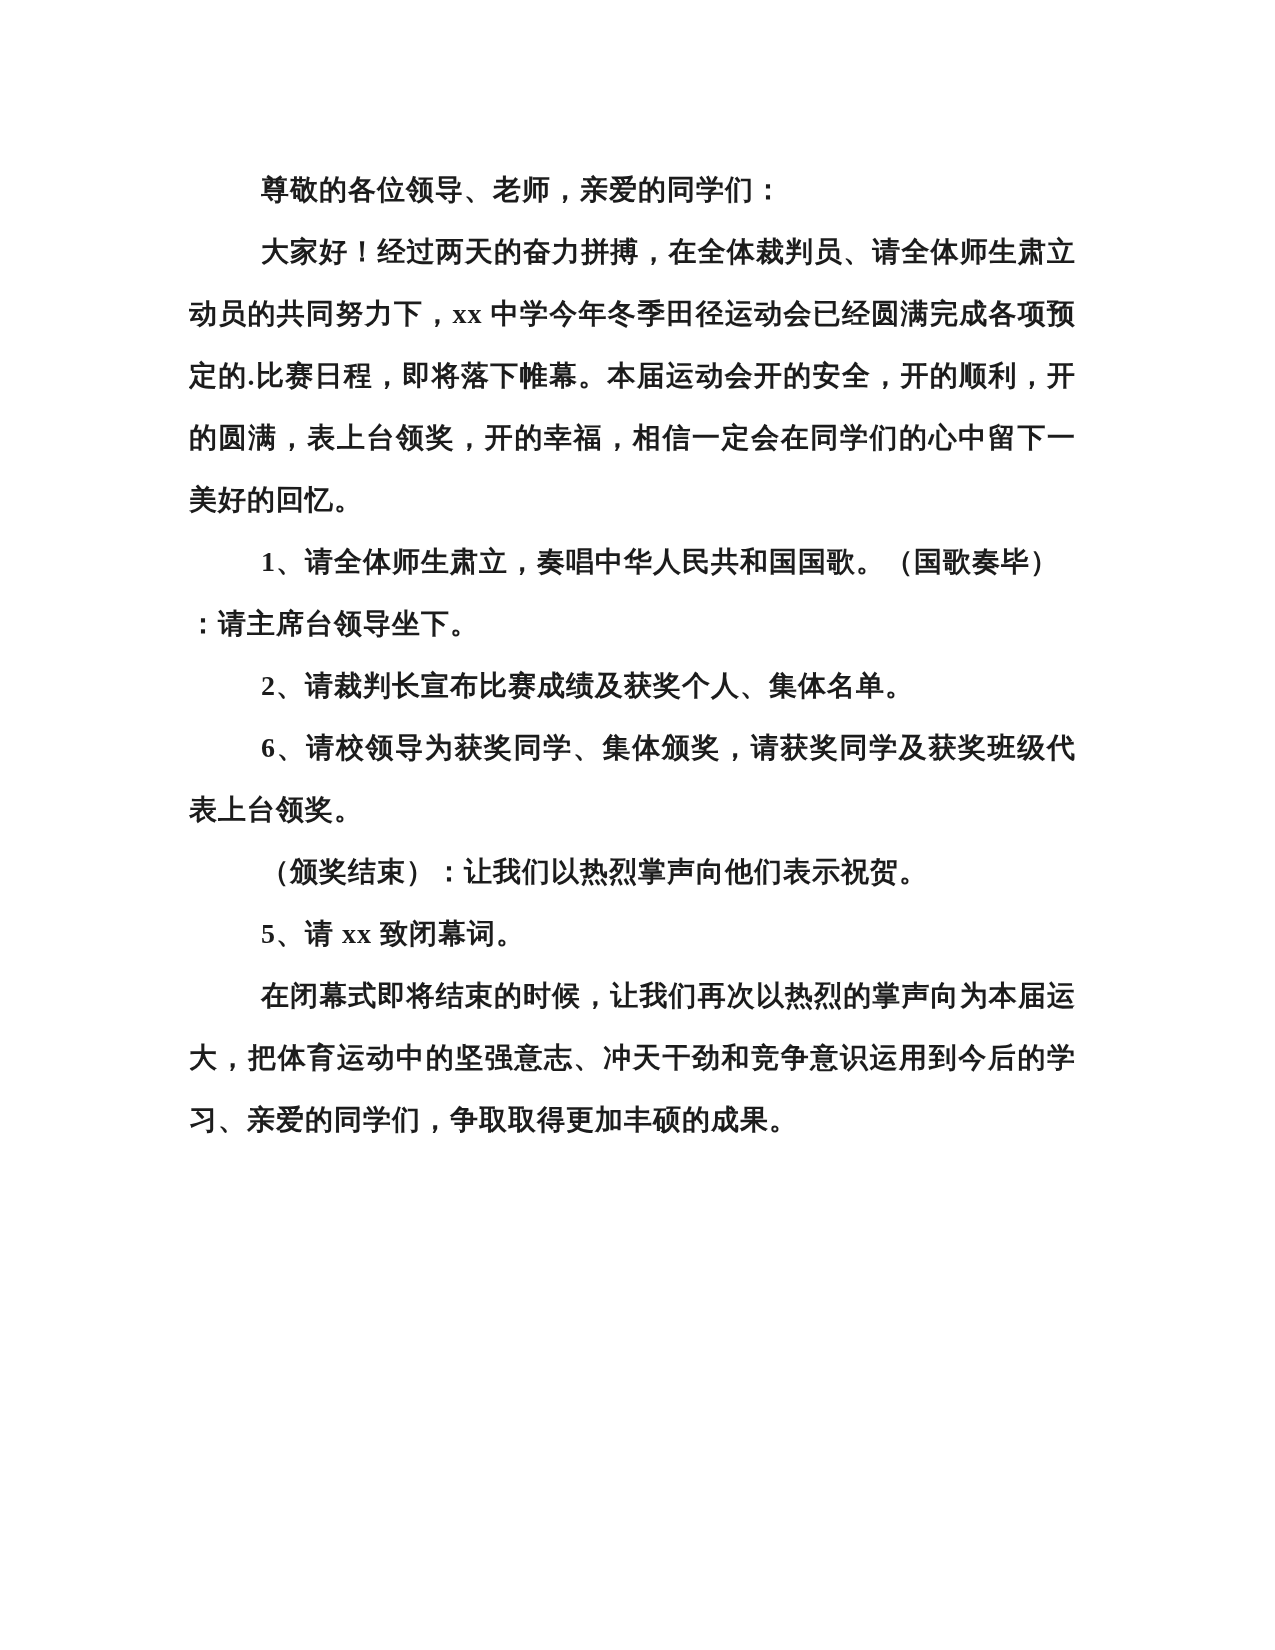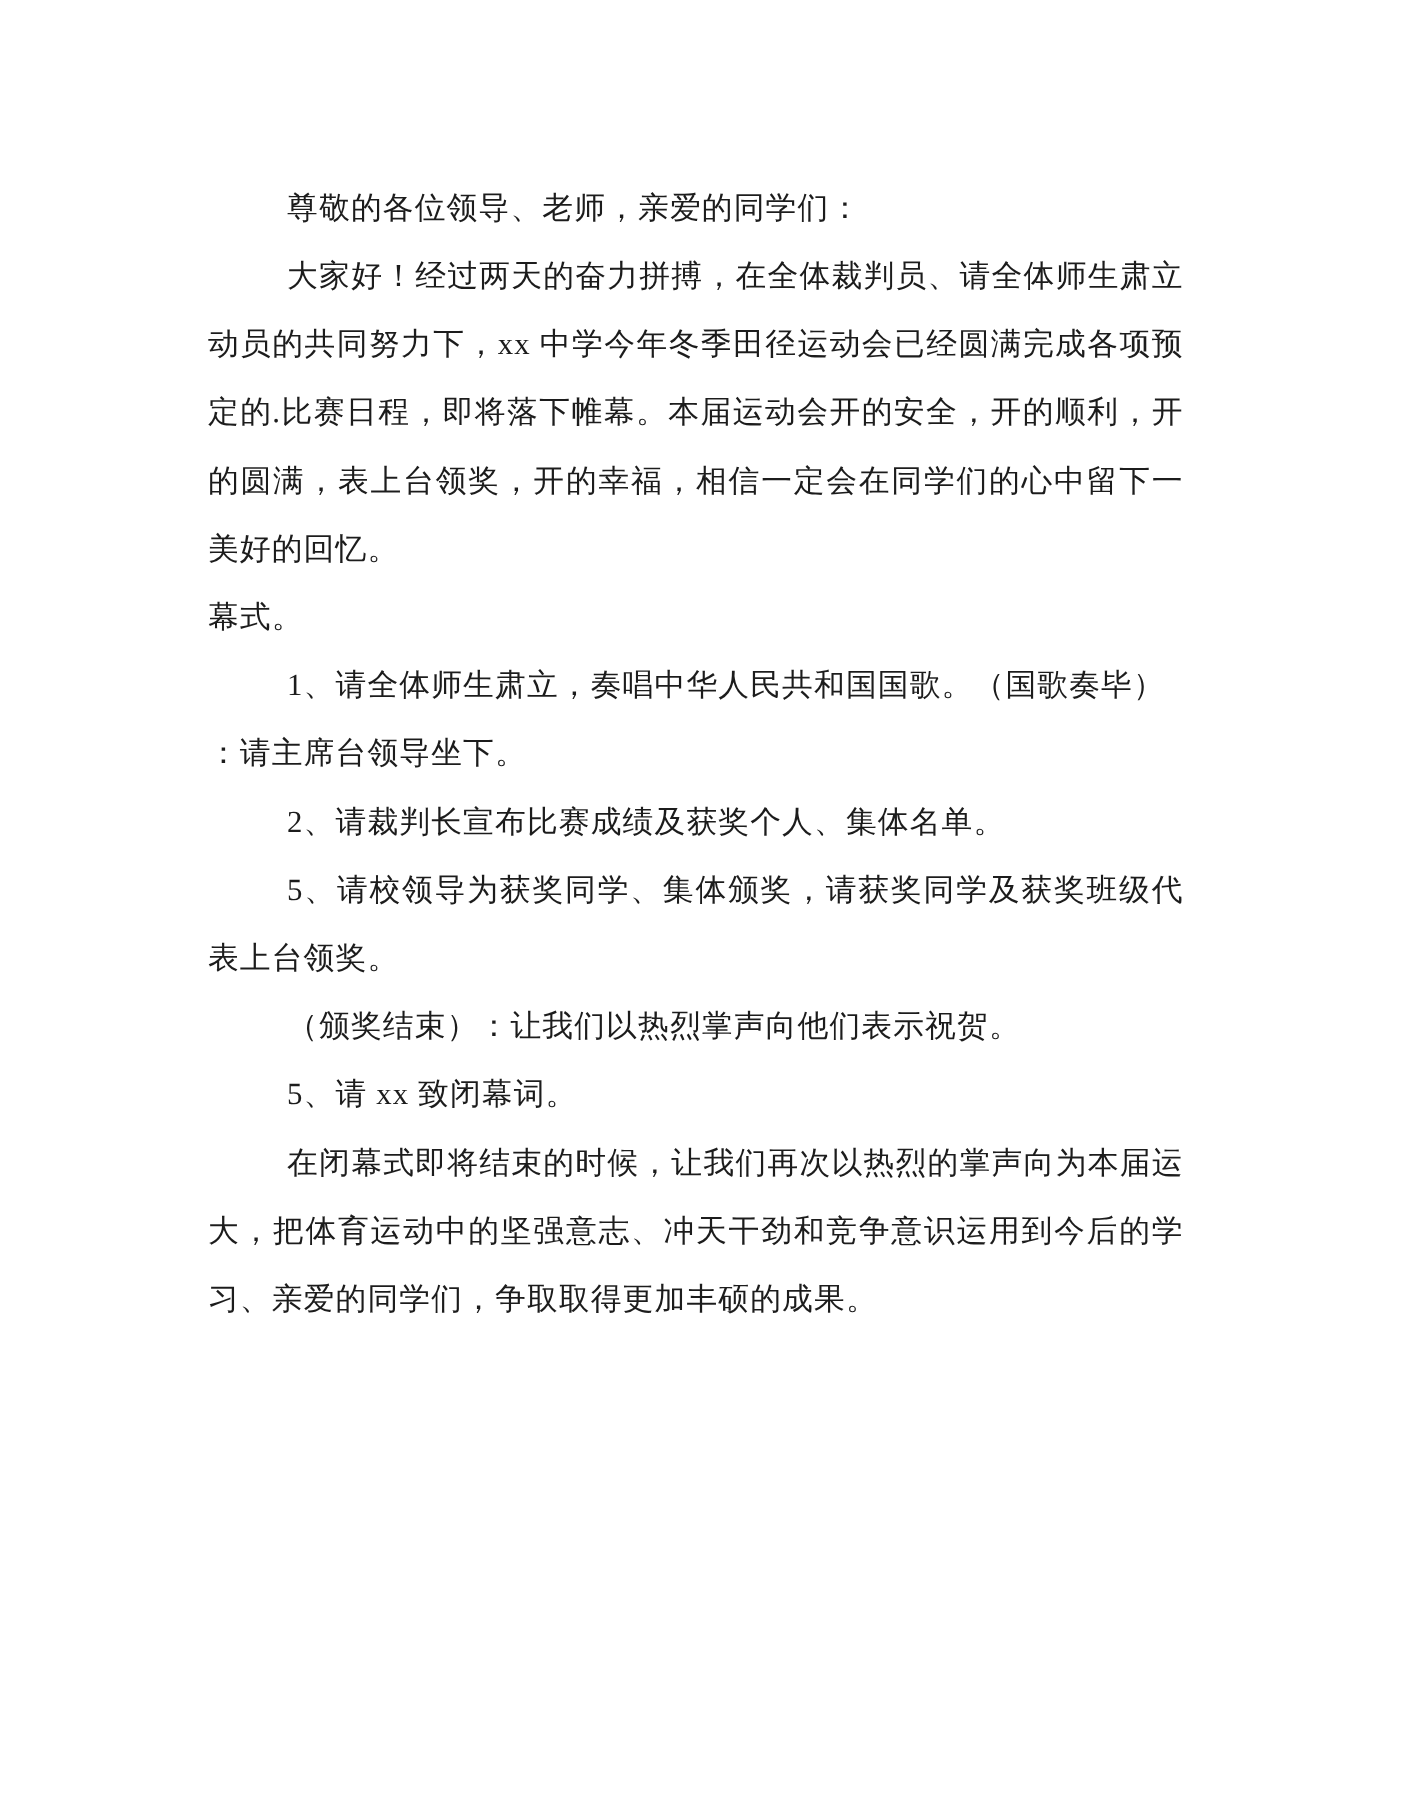--- a/index.html
+++ b/index.html
@@ -19,21 +19,21 @@
     position: absolute;
     left: 189px;
     top: 159px;
     width: 887px;
     color: #1c1c1c;
   }
   .line {
     height: 62px;
     line-height: 62px;
     font-size: 28px;
-    font-weight: normal;
+    font-weight: bold;
     overflow: hidden;
     text-align: left;
     letter-spacing: 1px;
   }
   .line.indent {
     text-indent: 72px;
   }
   .line.justify {
     text-align: justify;
     text-align-last: justify;
@@ -47,25 +47,24 @@
 <body>
 
 <div class="page">
   <div class="text-block">
       <div class="line indent nowrap">尊敬的各位领导、老师，亲爱的同学们：</div>
       <div class="line indent justify">大家好！经过两天的奋力拼搏，在全体裁判员、请全体师生肃立</div>
       <div class="line justify">动员的共同努力下，xx 中学今年冬季田径运动会已经圆满完成各项预</div>
       <div class="line justify">定的.比赛日程，即将落下帷幕。本届运动会开的安全，开的顺利，开</div>
       <div class="line justify">的圆满，表上台领奖，开的幸福，相信一定会在同学们的心中留下一段</div>
       <div class="line nowrap">美好的回忆。</div>
-      <div class="line nowrap">幕式。</div>
       <div class="line indent nowrap">1、请全体师生肃立，奏唱中华人民共和国国歌。（国歌奏毕）</div>
       <div class="line nowrap">：请主席台领导坐下。</div>
       <div class="line indent nowrap">2、请裁判长宣布比赛成绩及获奖个人、集体名单。</div>
-      <div class="line indent justify">5、请校领导为获奖同学、集体颁奖，请获奖同学及获奖班级代</div>
+      <div class="line indent justify">6、请校领导为获奖同学、集体颁奖，请获奖同学及获奖班级代</div>
       <div class="line nowrap">表上台领奖。</div>
       <div class="line indent nowrap">（颁奖结束）：让我们以热烈掌声向他们表示祝贺。</div>
       <div class="line indent nowrap">5、请 xx 致闭幕词。</div>
       <div class="line indent justify">在闭幕式即将结束的时候，让我们再次以热烈的掌声向为本届运</div>
       <div class="line justify">大，把体育运动中的坚强意志、冲天干劲和竞争意识运用到今后的学</div>
       <div class="line nowrap">习、亲爱的同学们，争取取得更加丰硕的成果。</div>
     </div>
 </div>
 
 </body></html>

